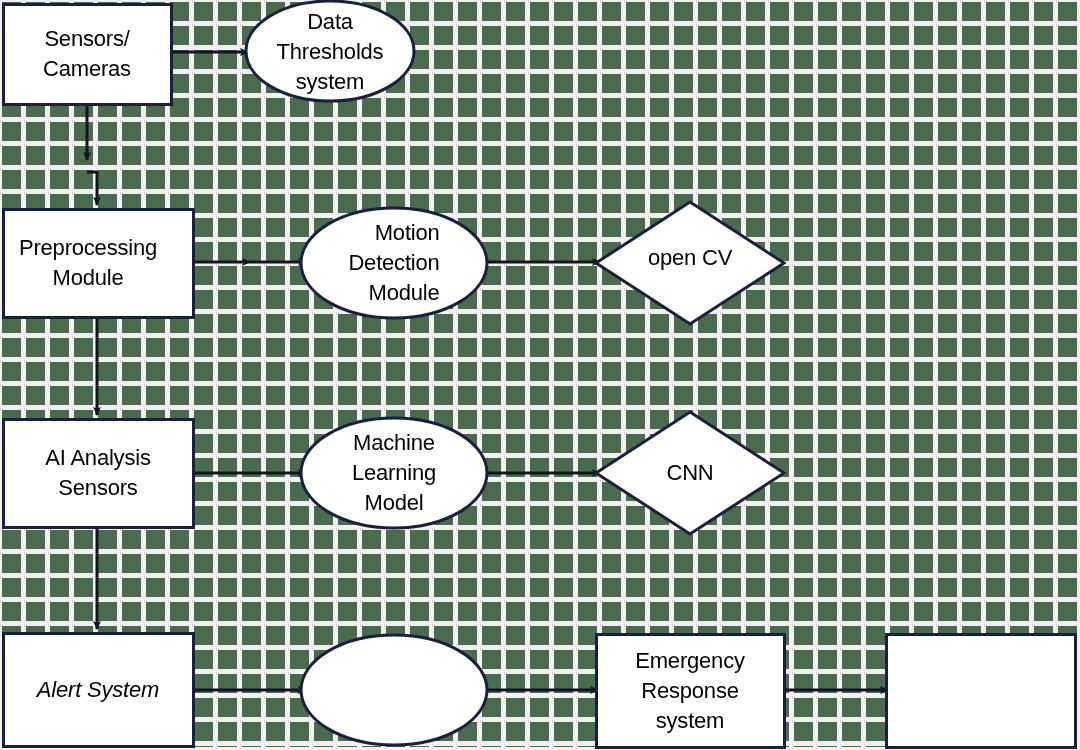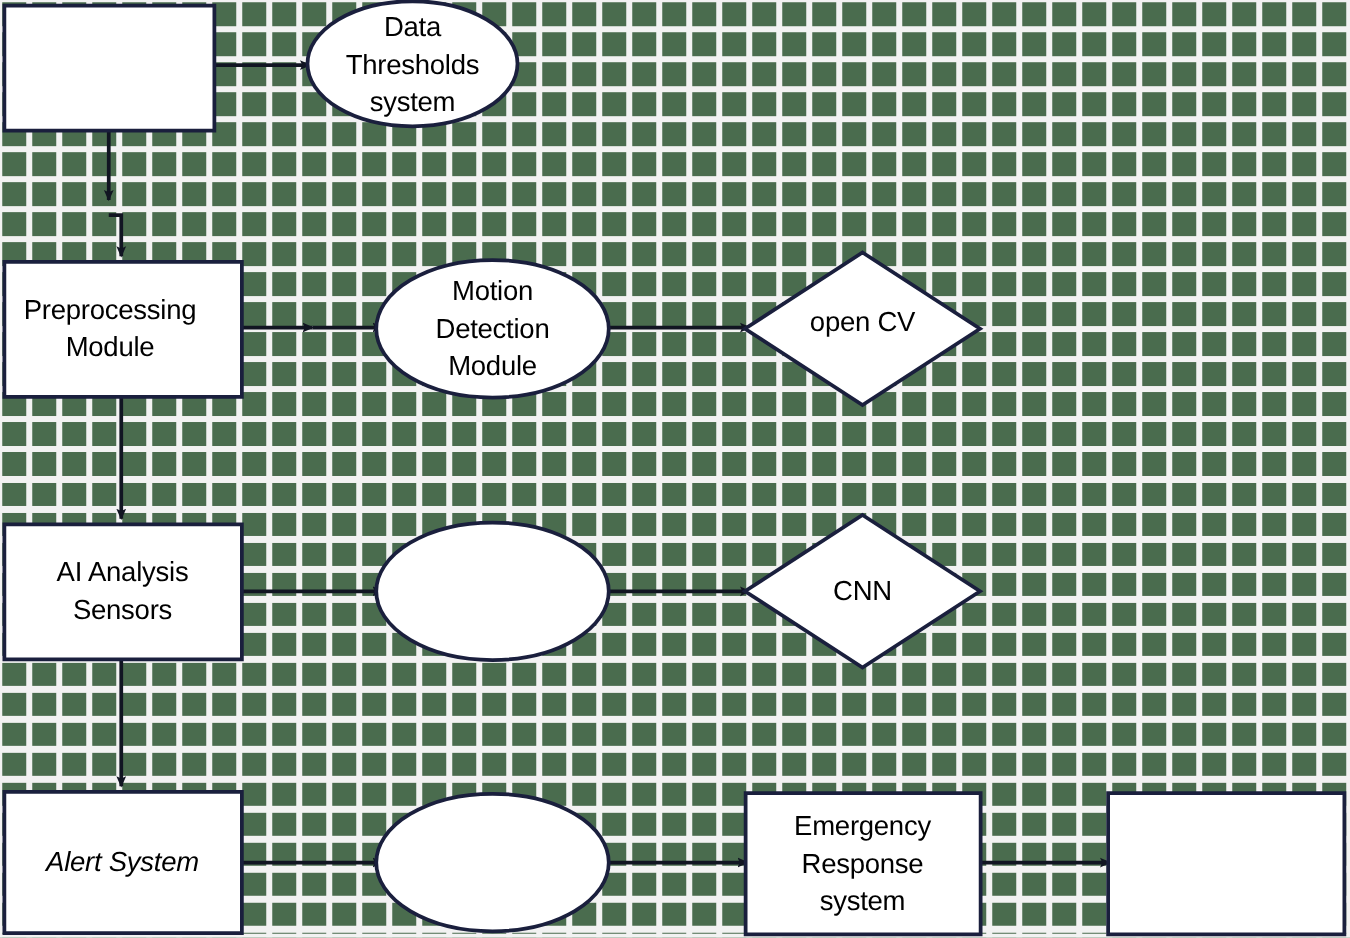--- a/index.html
+++ b/index.html
@@ -88,37 +88,42 @@
       <rect x="3.5" y="419.5" width="190" height="108"></rect>
       <ellipse cx="394" cy="473" rx="93" ry="55"></ellipse>
       <polygon points="690,412 784,473 690,534 596,473"></polygon>
       <rect x="3.5" y="633.5" width="190" height="113"></rect>
       <ellipse cx="394" cy="690" rx="93" ry="55"></ellipse>
       <rect x="596.5" y="634.5" width="188" height="113"></rect>
       <rect x="886.5" y="634.5" width="189" height="113"></rect>
     </g>
   </svg>
 
+  <div class="node-label" style="left:2px; top:3px; width:170px; height:102px;">Sensors/
+Cameras</div>
 
   <div class="node-label" style="left:245px; top:0px; width:170px; height:103px;">Data
 Thresholds
 system</div>
 
   <div class="node-label" style="left:2px; top:208px; width:172px; height:110px;">Preprocessing
 Module</div>
 
-  <div class="node-label" style="left:300px; top:207px; width:188px; height:112px;">Motion
+  <div class="node-label" style="left:300px; top:207px; width:188px; height:112px;text-align:right;">Motion
 Detection
 Module</div>
 
   <div class="node-label" style="left:595px; top:201px; width:190px; height:114px;">open CV</div>
 
   <div class="node-label" style="left:2px; top:418px; width:192px; height:110px;">AI Analysis
 Sensors</div>
 
+  <div class="node-label" style="left:300px; top:417px; width:188px; height:112px;">Machine
+Learning
+Model</div>
 
   <div class="node-label" style="left:595px; top:411px; width:190px; height:124px;">CNN</div>
 
   <div class="node-label" style="left:2px; top:632px; width:192px; height:115px;font-style:italic;">Alert System</div>
 
 
   <div class="node-label" style="left:595px; top:633px; width:190px; height:115px;border-radius:10px;">Emergency
 Response
 system</div>
 

